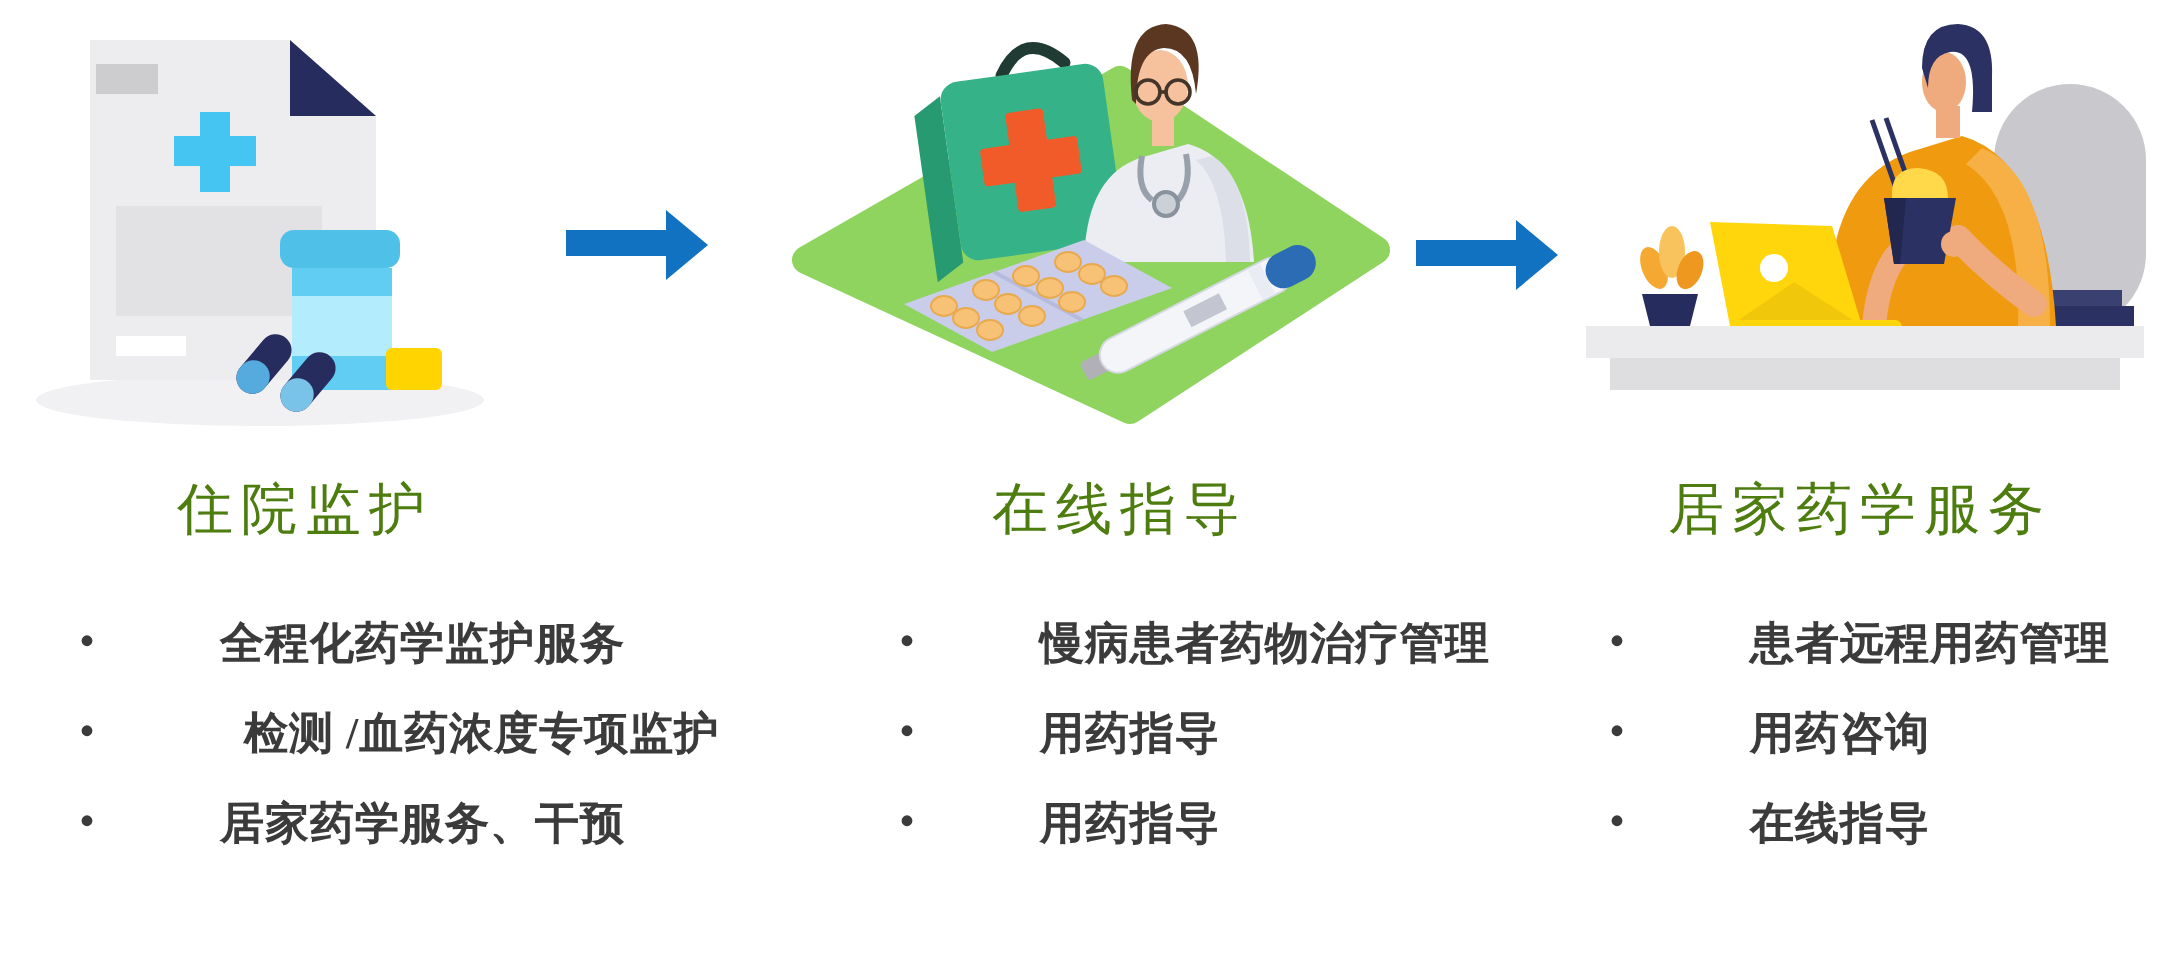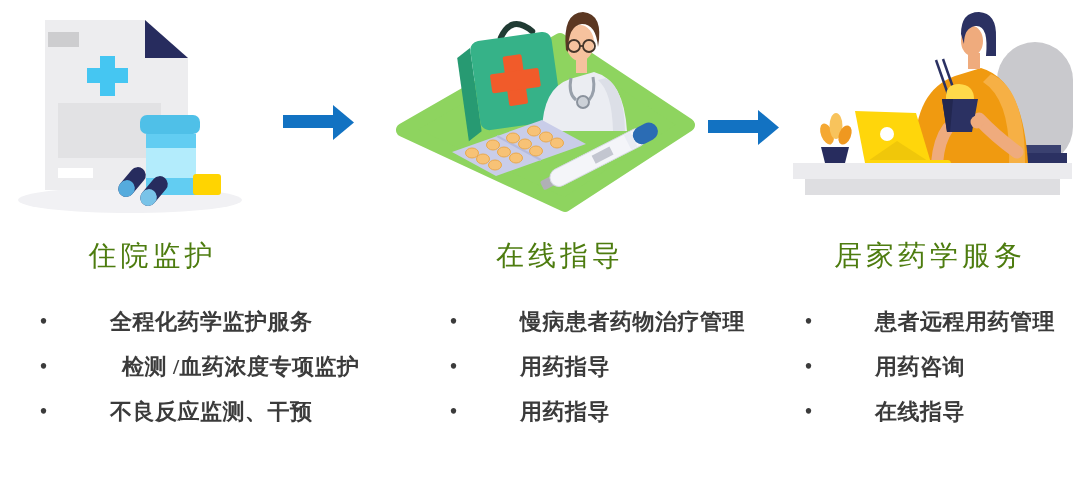--- a/index.html
+++ b/index.html
@@ -187,21 +187,21 @@
       </div>
       <div class="bullet-item">
         <span class="dot">•</span>
         <div class="bullet-text">
           <div class="bullet-line-cont">检测 /血药浓度专项监护</div>
         </div>
       </div>
       <div class="bullet-item">
         <span class="dot">•</span>
         <div class="bullet-text">
-          <div>不良反应监测、干预</div>
+          <div>居家药学服务、干预</div>
         </div>
       </div>
     </div>
   </div>
 
   <div class="column col-2">
     <div class="col-title">在线指导</div>
     <div class="bullets">
       <div class="bullet-item">
         <span class="dot">•</span>

